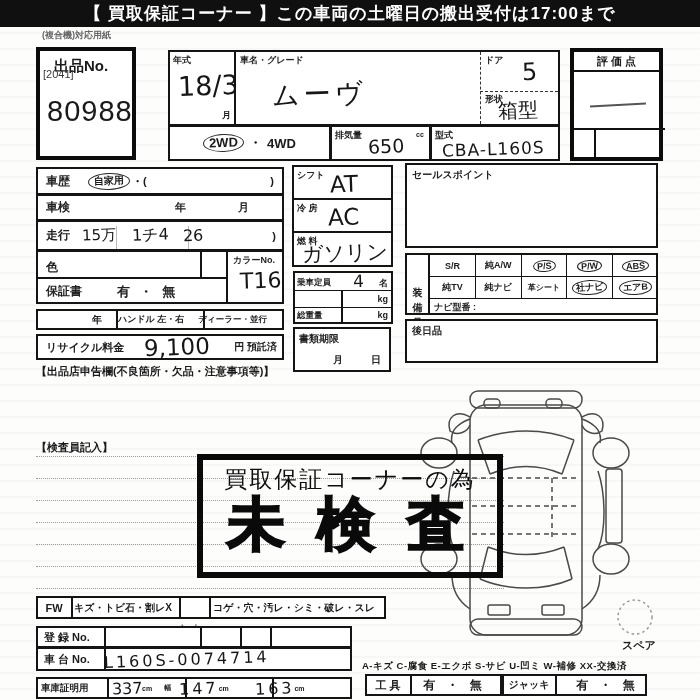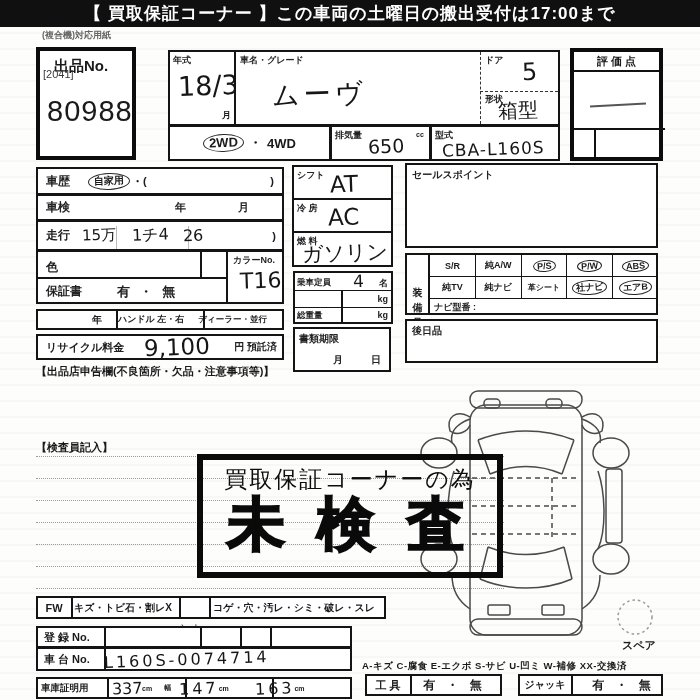--- a/index.html
+++ b/index.html
@@ -303,19 +303,19 @@
     <span class="hw" style="font-size:16px;margin-left:6px;letter-spacing:3px;">163</span>
       <span class="sup">cm</span>
   </div>
 
   <div class="abs" style="left:362px;top:660px;font-size:9.5px;font-weight:bold;letter-spacing:0.5px;">A-キズ C-腐食 E-エクボ S-サビ U-凹ミ W-補修 XX-交換済</div>
   <div class="abs bx" style="left:365px;top:674px;width:137px;height:22px;display:flex;align-items:center;">
     <span style="font-size:11px;font-weight:bold;width:42px;text-align:center;">工 具</span>
     <span class="thin" style="left:43px;top:0;height:19px;background:#141414;width:1.5px;"></span>
     <span style="font-size:12px;font-weight:bold;flex:1;text-align:center;letter-spacing:4px;">有 ・ 無</span>
   </div>
-  <div class="abs bx" style="left:518px;top:674px;width:145px;height:22px;display:flex;align-items:center;gap:16px;">
+  <div class="abs bx" style="left:502px;top:674px;width:145px;height:22px;display:flex;align-items:center;gap:16px;">
     <span style="font-size:10px;font-weight:bold;width:50px;text-align:center;">ジャッキ</span>
     <span class="thin" style="left:51px;top:0;height:19px;background:#141414;width:1.5px;"></span>
     <span style="font-size:12px;font-weight:bold;flex:1;text-align:center;letter-spacing:4px;">有 ・ 無</span>
   </div>
 
 </div>
 
 </body></html>

